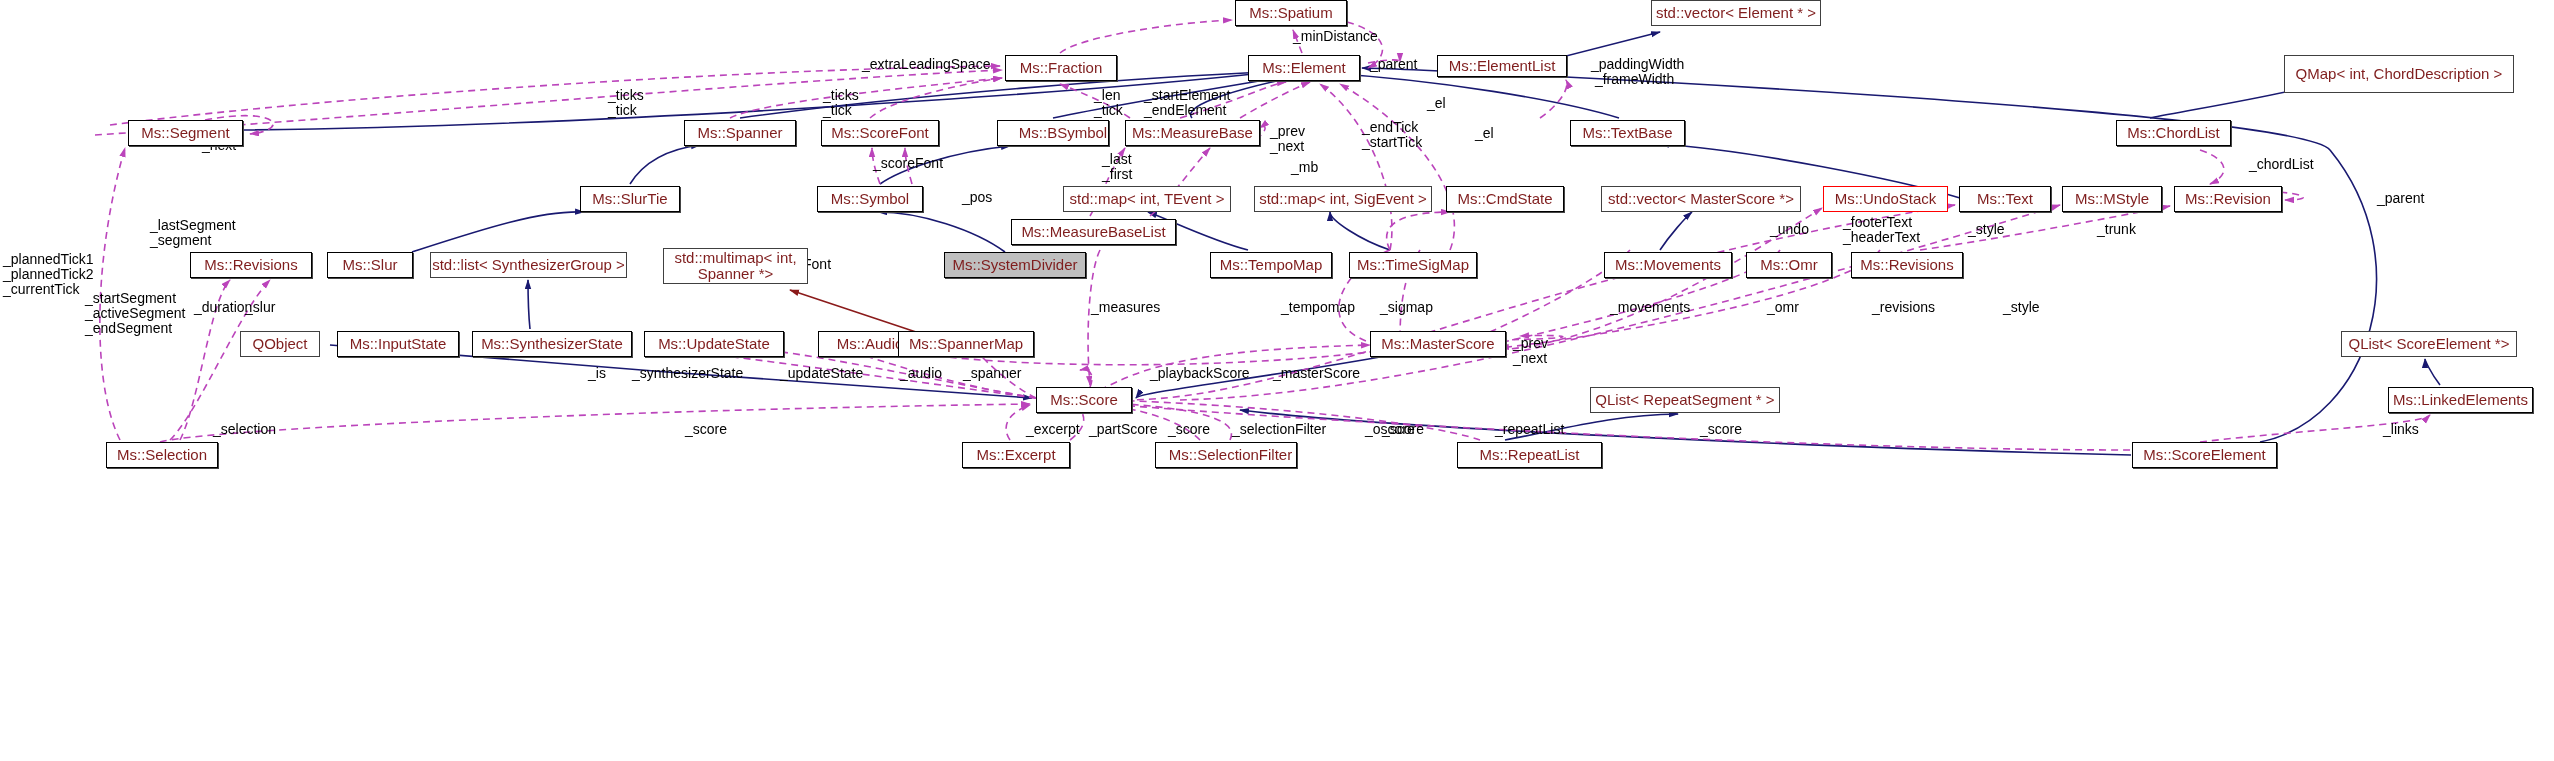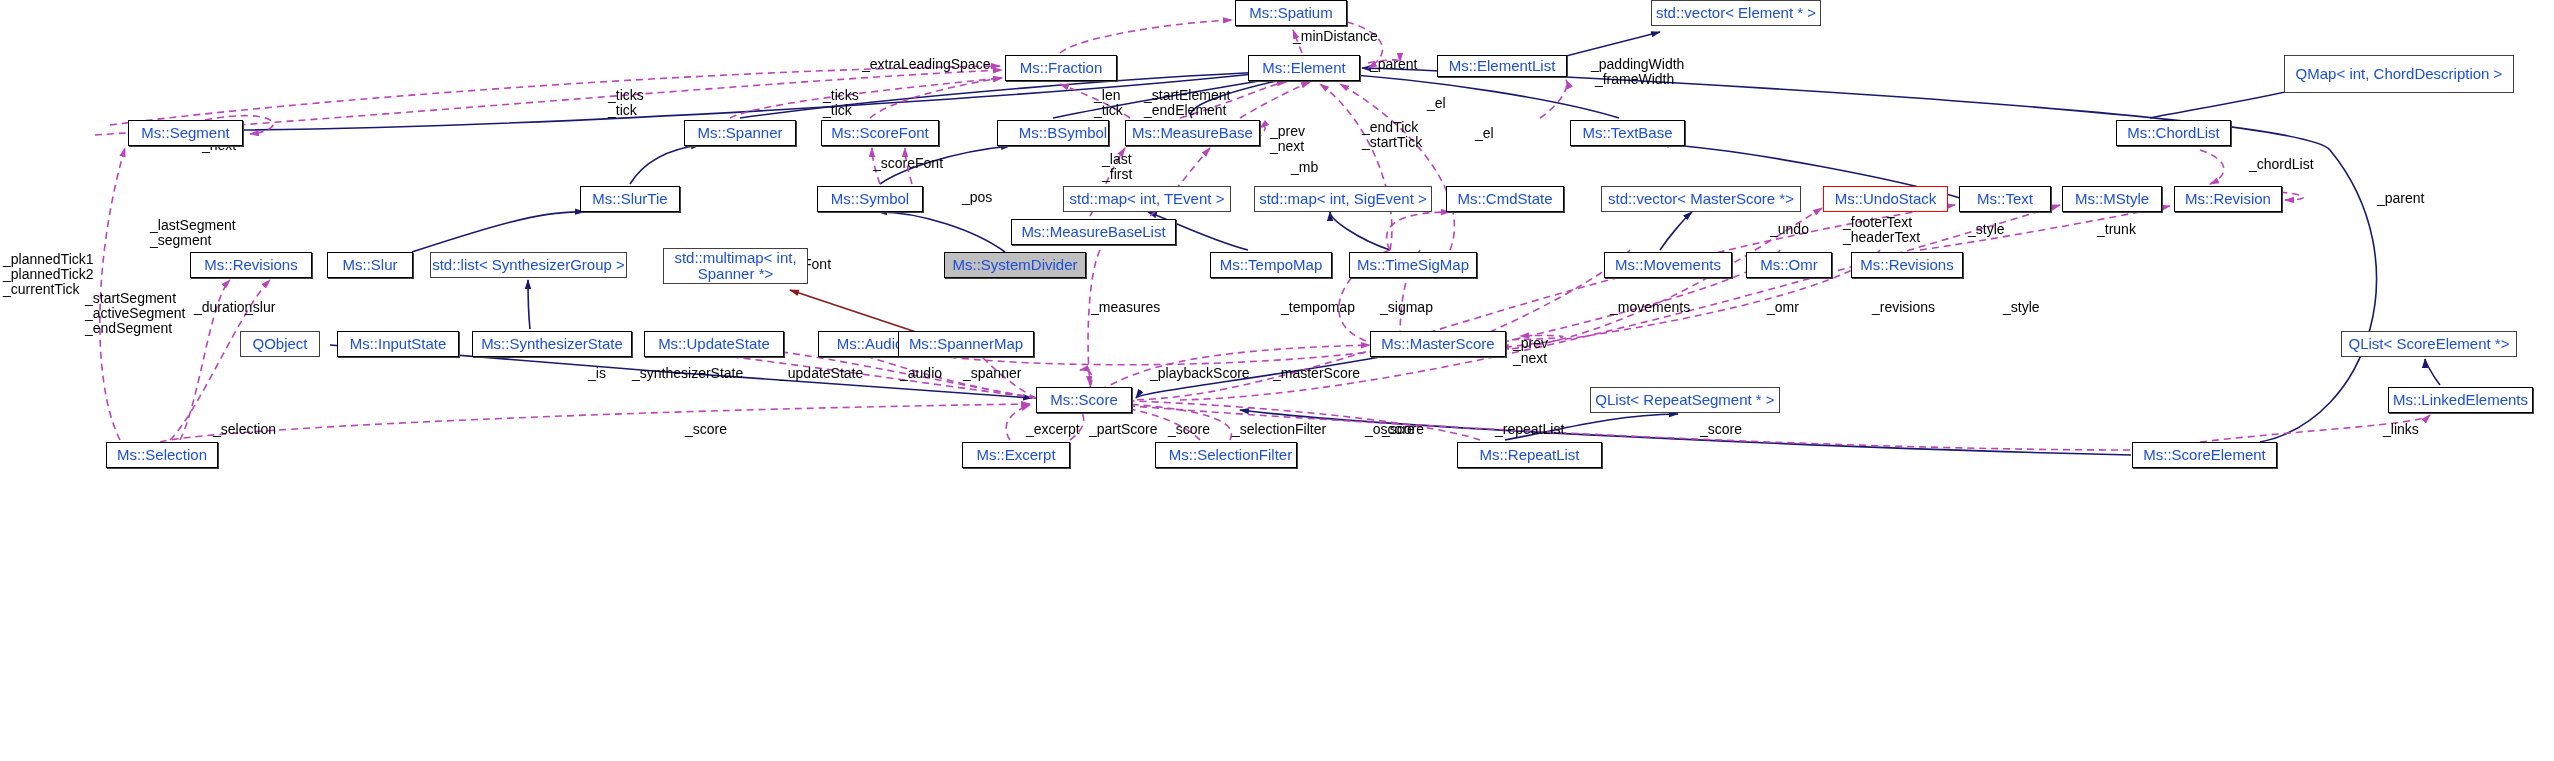--- a/index.html
+++ b/index.html
@@ -27,21 +27,21 @@
   }
   .node {
     position: absolute;
     box-sizing: border-box;
     display: flex;
     align-items: center;
     justify-content: center;
     text-align: center;
     font-size: 15px;
     line-height: 16px;
-    color: #1d4ed8;
+    color: #7f1d1d;
     white-space: pre;
     background: #ffffff;
     border: 1px solid #808080;
     z-index: 5;
   }
   .node.cls {
     border: 1px solid #000000;
     box-shadow: 1px 1px 0 0 #444444;
   }
   .node.ext {

